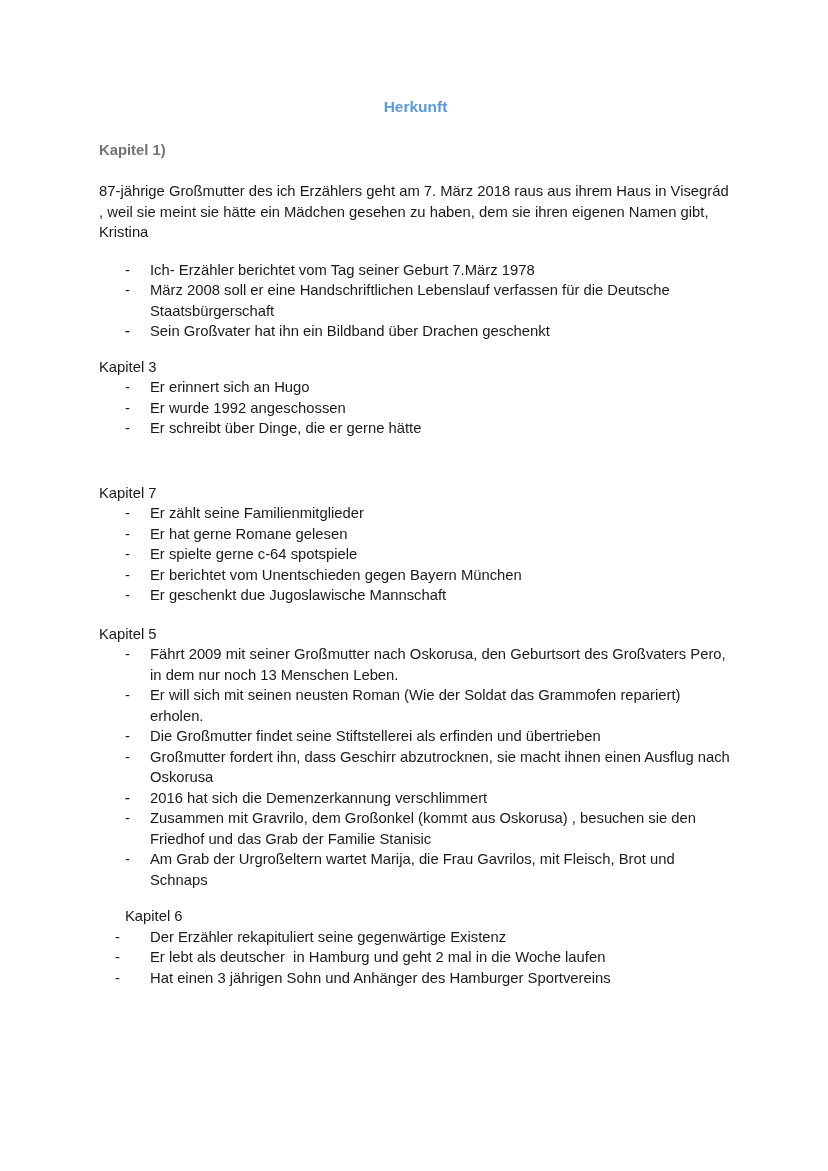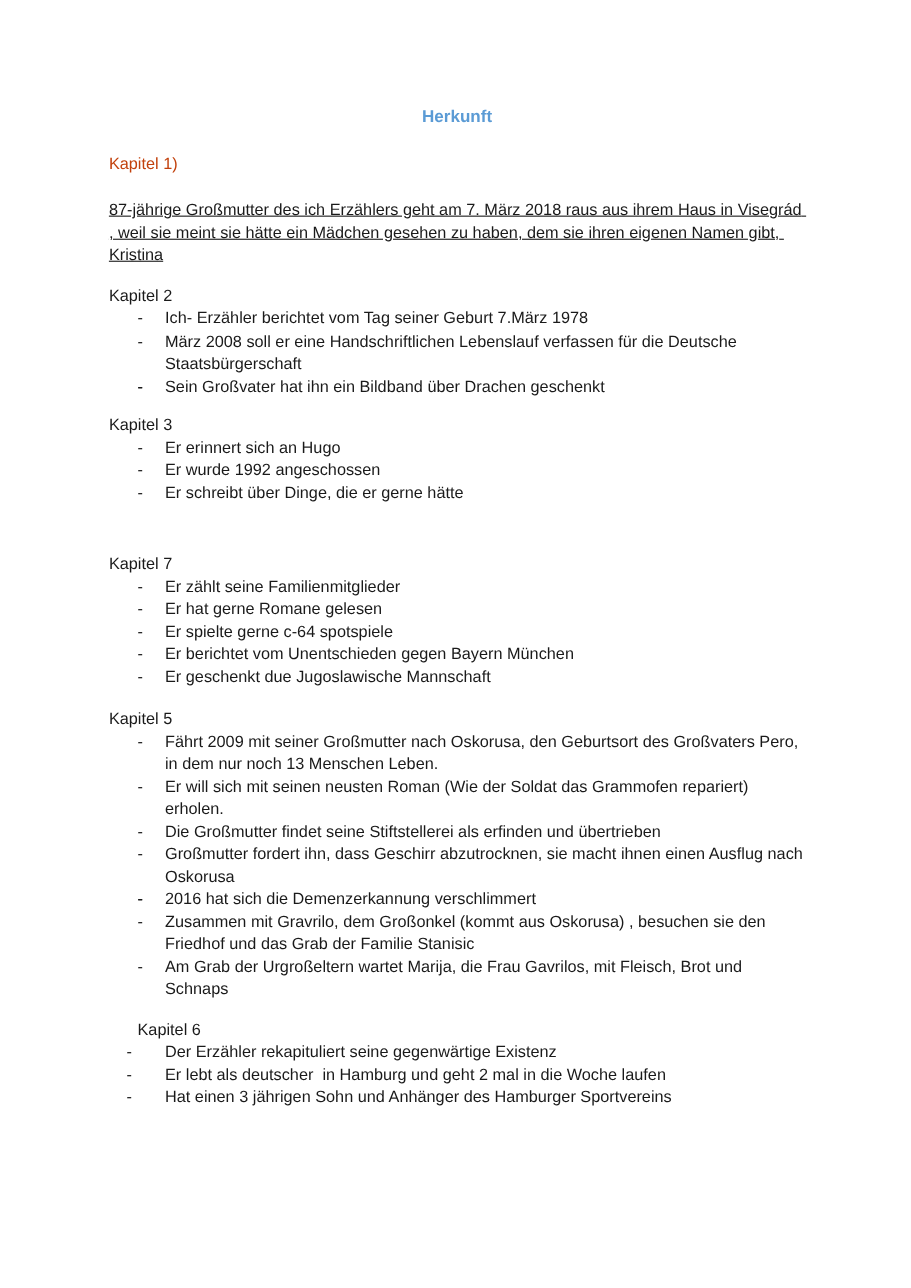--- a/index.html
+++ b/index.html
@@ -30,25 +30,24 @@
     color: #5B9BD5;
   }
   .section { margin-top: 16px; }
   .section.s1 { margin-top: 22px; }
   .section.s2 { margin-top: 17px; }
   .section.s3 { margin-top: 15px; }
   .section.s4 { margin-top: 44px; }
   .section.s5 { margin-top: 18px; }
   .section.s6 { }
   .heading { font-weight: normal; color: #1a1a1a; }
-  .heading.blue { color: #c2410c; font-weight: normal; }
+  .heading.blue { color: #737373; font-weight: bold; }
   .para {
     margin: 21px 0 0 0;
     white-space: pre-wrap;
-    text-decoration: underline;
   }
   ul.bullets {
     list-style: none;
     margin: 0;
     padding: 0;
   }
   ul.bullets li {
     position: relative;
     padding-left: 51px;
   }
@@ -68,21 +67,20 @@
 <div class="page">
 
   <div class="doc-title">Herkunft</div>
 
   <div class="section s1">
     <div class="heading blue">Kapitel 1)</div>
     <p class="para">87-jährige Großmutter des ich Erzählers geht am 7. März 2018 raus aus ihrem Haus in Visegrád , weil sie meint sie hätte ein Mädchen gesehen zu haben, dem sie ihren eigenen Namen gibt, Kristina</p>
   </div>
 
   <div class="section s2">
-    <div class="heading">Kapitel 2</div>
     <ul class="bullets">
       <li><span class="dash">-</span><span class="bullet-text">Ich- Erzähler berichtet vom Tag seiner Geburt 7.März 1978</span></li>
       <li><span class="dash">-</span><span class="bullet-text">März 2008 soll er eine Handschriftlichen Lebenslauf verfassen für die Deutsche Staatsbürgerschaft</span></li>
       <li><span class="dash">-</span></li>
       <li><span class="dash">-</span><span class="bullet-text">Sein Großvater hat ihn ein Bildband über Drachen geschenkt</span></li>
     </ul>
   </div>
 
   <div class="section s3">
     <div class="heading">Kapitel 3</div>

